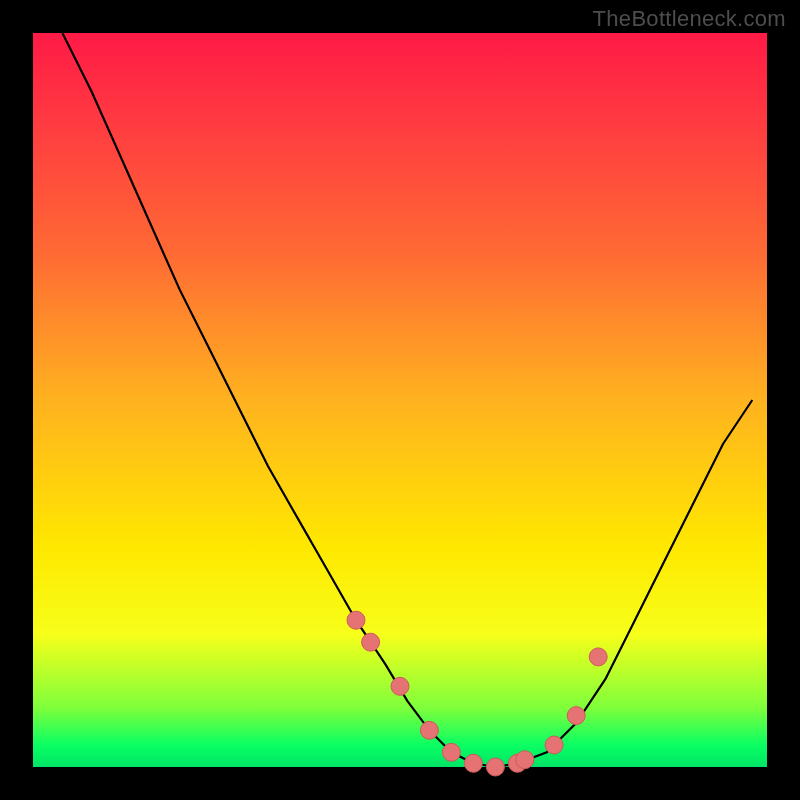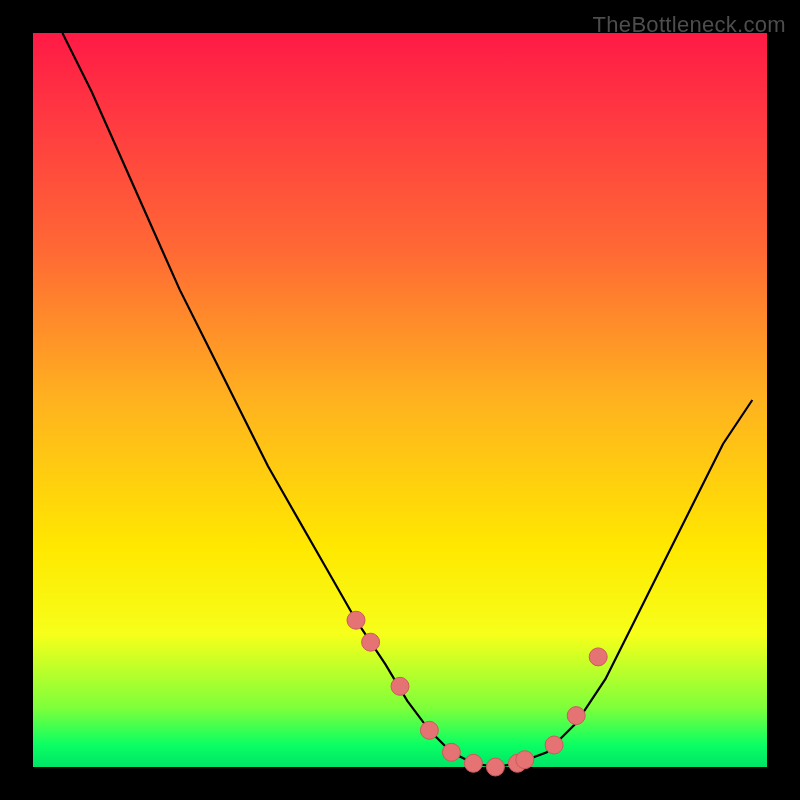--- a/index.html
+++ b/index.html
@@ -12,21 +12,21 @@
     font-family: Arial, Helvetica, sans-serif;
   }
   .frame {
     position: relative;
     width: 800px;
     height: 800px;
     background: #000;
   }
   .watermark {
     position: absolute;
-    top: 12px;
+    top: 6px;
     right: 14px;
     color: #4d4d4d;
     font-size: 22px;
     font-weight: 500;
     letter-spacing: 0.3px;
     z-index: 10;
   }
   .plot-bg {
     position: absolute;
     left: 33px;

